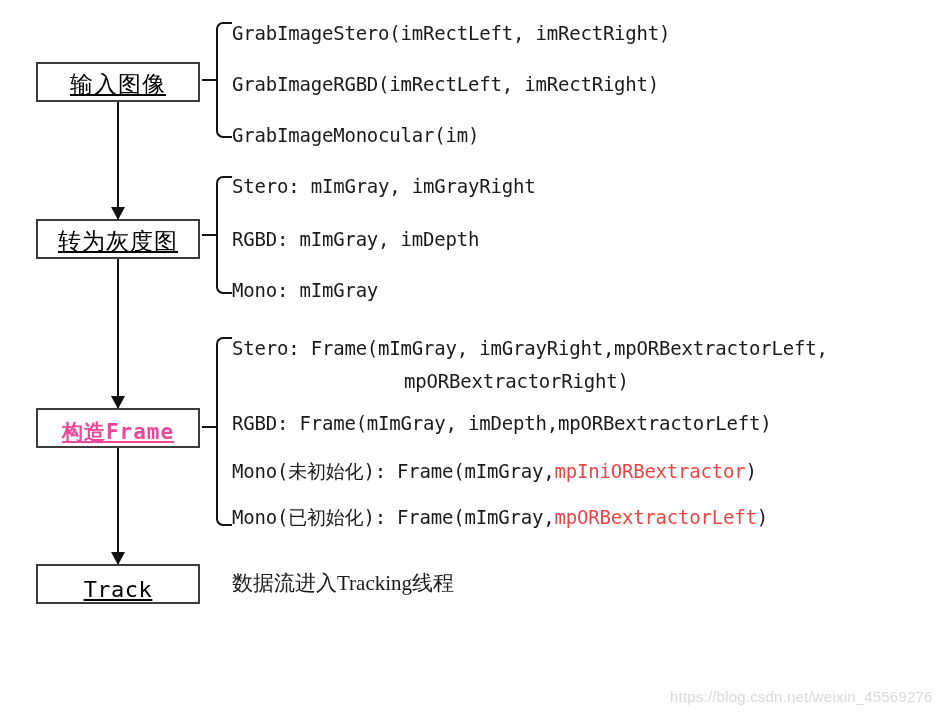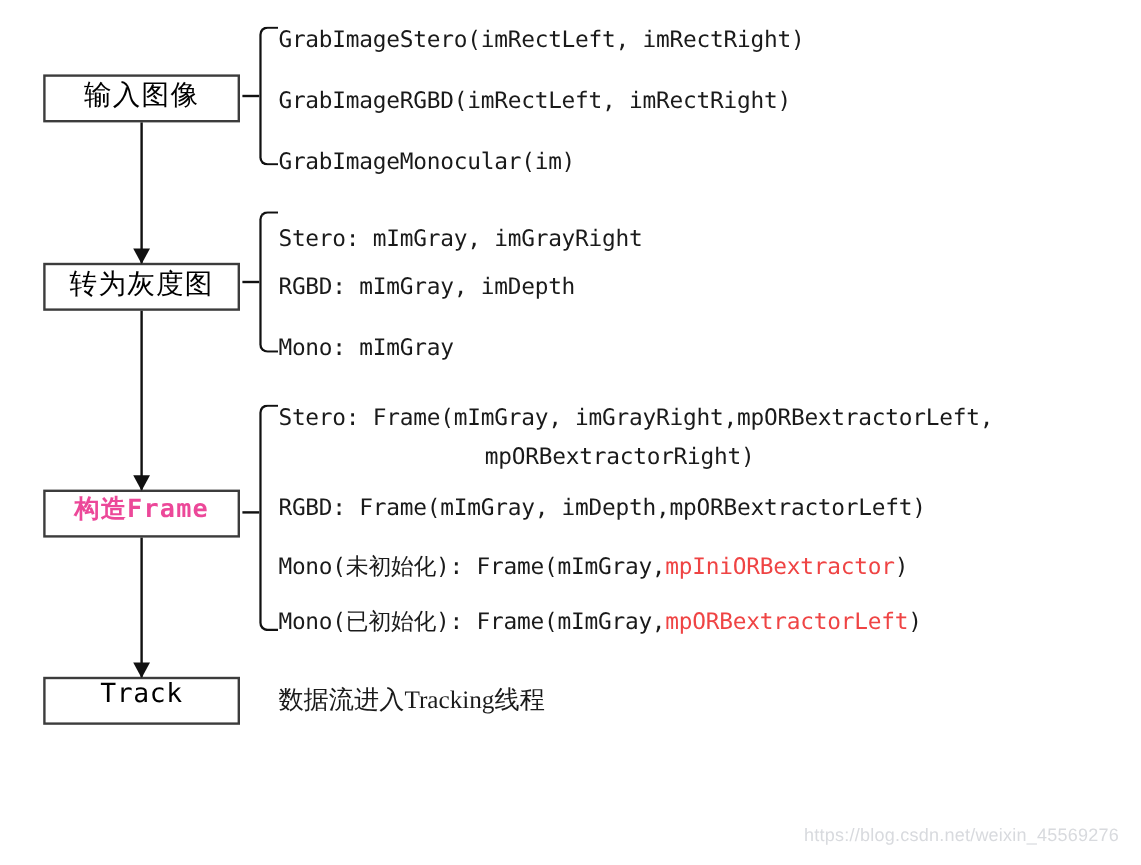--- a/index.html
+++ b/index.html
@@ -23,26 +23,27 @@
     height: 721px;
   }
 
   
   .node-box {
     position: absolute;
     box-sizing: border-box;
     border: 2px solid #3c3c3c;
     background: #ffffff;
     display: flex;
-    align-items: flex-start;
+    align-items: flex-end;
     justify-content: center;
     font-family: "Liberation Serif", "DejaVu Serif", serif;
     font-size: 23px;
     letter-spacing: 1px;
     white-space: nowrap;
+    text-decoration: underline;
   }
   .node-box.mono-label {
     font-family: "DejaVu Sans Mono", "Liberation Mono", monospace;
     font-size: 22px;
     letter-spacing: 0.5px;
   }
   .node-box.green {
     color: #ec4899;
     font-family: "DejaVu Sans Mono", "Liberation Mono", monospace;
     font-size: 21px;
@@ -175,21 +176,21 @@
   <div class="bracket" id="bracket-1"></div>
   <div class="bracket-stem" id="stem-1"></div>
 
   <div class="line-abs" style="top:22px">GrabImageStero(imRectLeft, imRectRight)</div>
   <div class="line-abs" style="top:73px">GrabImageRGBD(imRectLeft, imRectRight)</div>
   <div class="line-abs" style="top:124px">GrabImageMonocular(im)</div>
 
   <div class="bracket" id="bracket-2"></div>
   <div class="bracket-stem" id="stem-2"></div>
 
-  <div class="line-abs" style="top:188px">Stero: mImGray, imGrayRight</div>
+  <div class="line-abs" style="top:175px">Stero: mImGray, imGrayRight</div>
   <div class="line-abs" style="top:228px">RGBD: mImGray, imDepth</div>
   <div class="line-abs" style="top:279px">Mono: mImGray</div>
 
   <div class="bracket" id="bracket-3"></div>
   <div class="bracket-stem" id="stem-3"></div>
 
   <div class="line-abs" style="top:337px">Stero: Frame(mImGray, imGrayRight,mpORBextractorLeft,</div>
   <div class="line-abs line-indent" style="top:370px">mpORBextractorRight)</div>
   <div class="line-abs" style="top:412px">RGBD: Frame(mImGray, imDepth,mpORBextractorLeft)</div>
 

